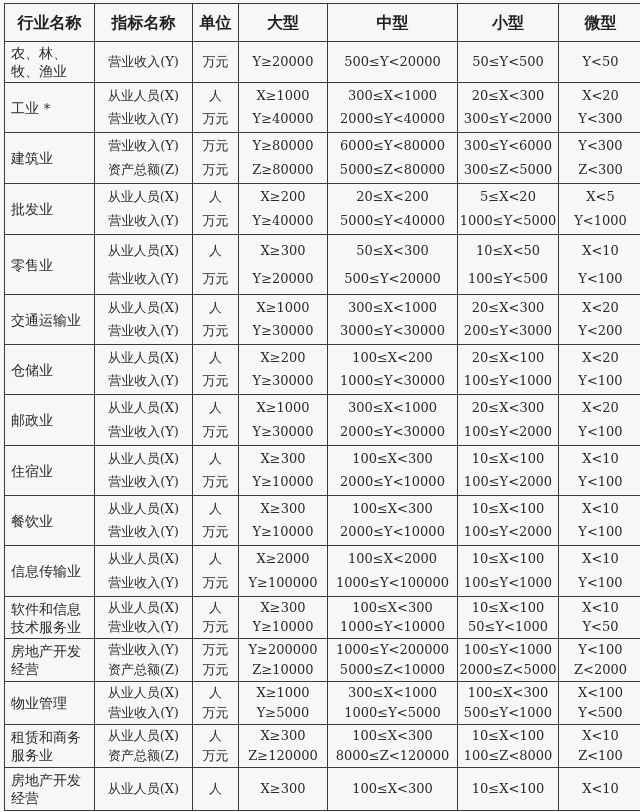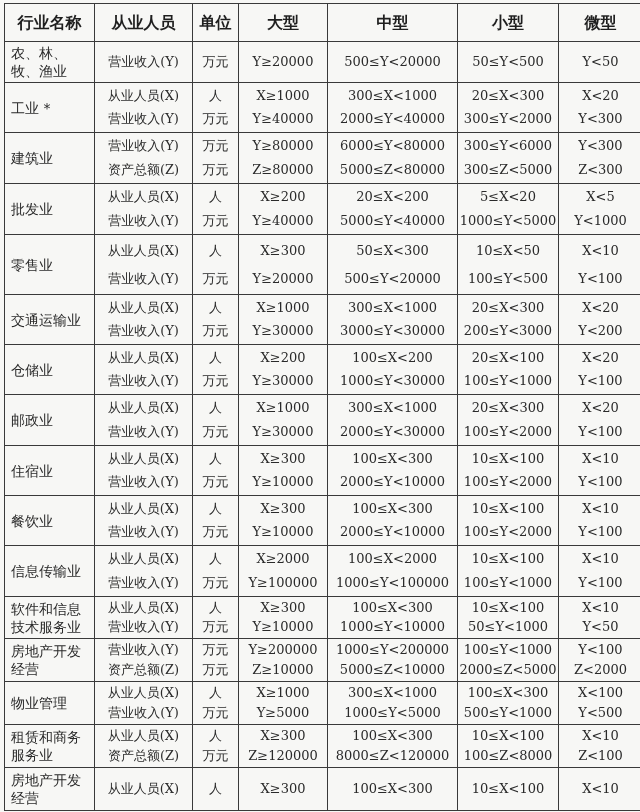--- a/index.html
+++ b/index.html
@@ -49,21 +49,21 @@
       <col style="width:98px">
       <col style="width:46px">
     <col style="width:89px">
       <col style="width:130px">
       <col style="width:101px">
       <col style="width:84px">
   </colgroup>
   <thead>
     <tr>
       <th>行业名称</th>
-      <th>从业人员</th>
+      <th>指标名称</th>
       <th>单位</th>
       <th>大型</th>
       <th>中型</th>
       <th>小型</th>
       <th>微型</th>
     </tr>
   </thead>
   <tbody id="tbody">
       <tr style="height: 41px; margin-top: 28px;">
         <td class="industry">农、林、牧、渔业</td>

